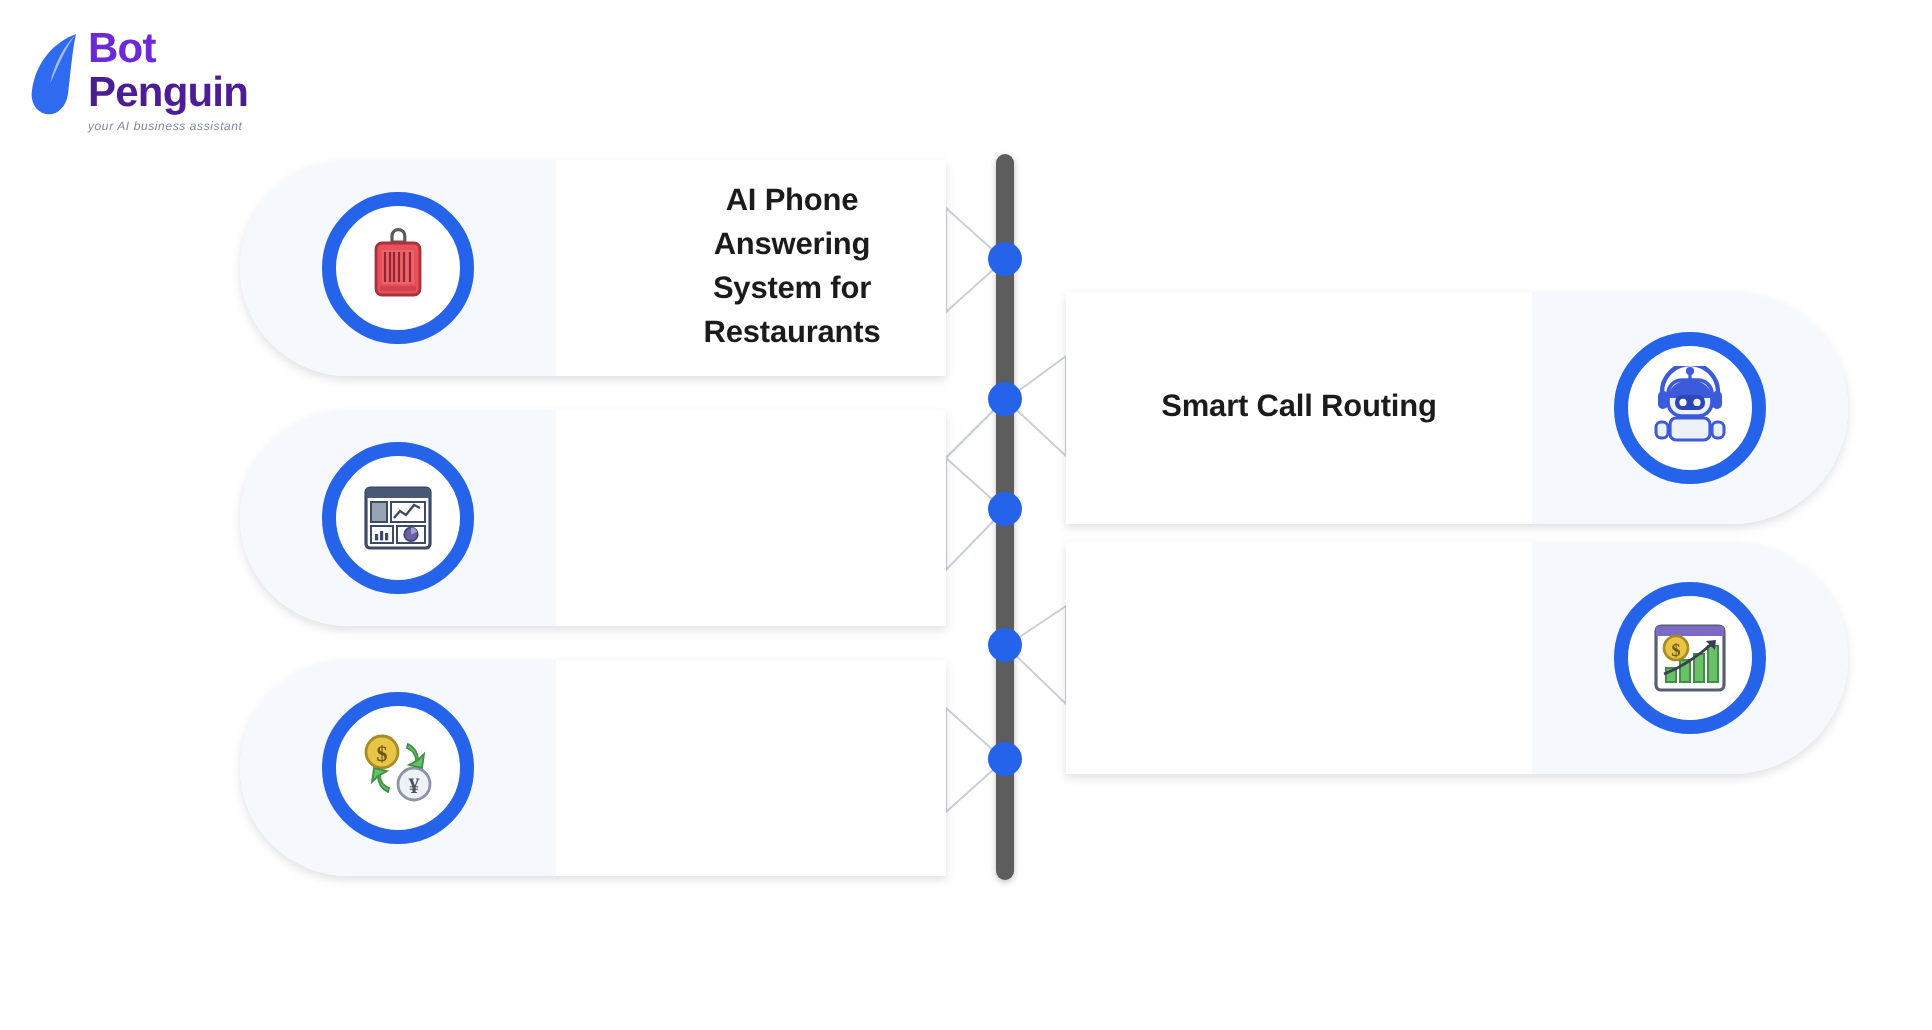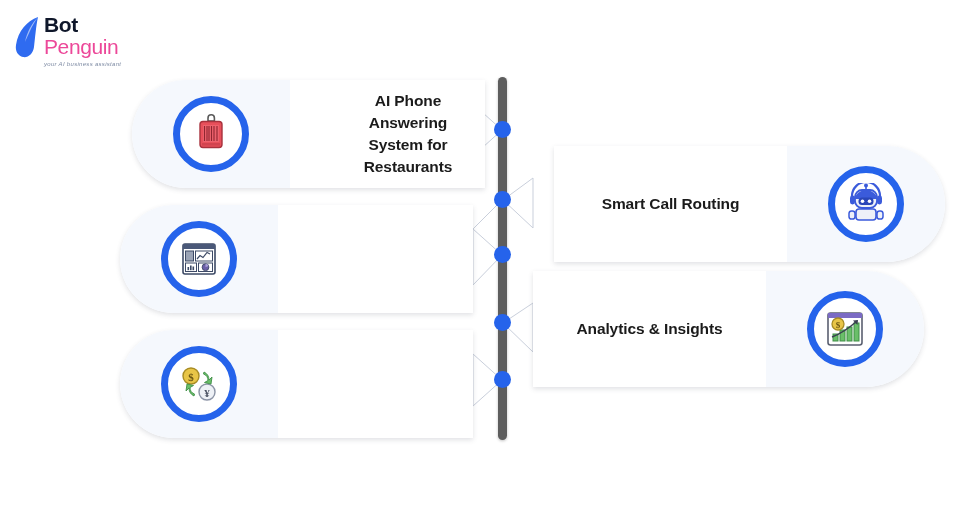--- a/index.html
+++ b/index.html
@@ -34,27 +34,27 @@
     flex: 0 0 auto;
   }
   #logo-text {
     display: flex;
     flex-direction: column;
     line-height: 1;
   }
   .logo-word-bot {
     font-size: 21px;
     font-weight: bold;
-    color: #0f172a;
+    color: #6d28d9;
     letter-spacing: -0.4px;
   }
   .logo-word-penguin {
     font-size: 21px;
-    font-weight: normal;
-    color: #ec4899;
+    font-weight: bold;
+    color: #4c1d95;
     letter-spacing: -0.4px;
     margin-top: 1px;
   }
   .logo-tagline {
     font-size: 6px;
     color: #7d8aa3;
     font-style: italic;
     margin-top: 4px;
     letter-spacing: 0.3px;
   }
@@ -150,24 +150,24 @@
   .card-title {
     font-size: 15.5px;
     font-weight: bold;
     color: #1b1b1b;
     text-align: center;
     line-height: 1.42;
     letter-spacing: -0.1px;
   }
 
   
-  #card-1 { left: 132px; top:  80px; width: 353px; height: 108px; gap: 41px; }
+  #card-1 { left: 120px; top:  80px; width: 353px; height: 108px; gap: 41px; }
   #card-2 { left: 120px; top: 205px; width: 353px; height: 108px; }
   #card-3 { left: 120px; top: 330px; width: 353px; height: 108px; }
-  #card-4 { left: 554px; top: 146px; width: 391px; height: 116px; }
+  #card-4 { left: 533px; top: 146px; width: 391px; height: 116px; }
   #card-5 { left: 533px; top: 271px; width: 391px; height: 116px; }
 </style>
 </head>
 <body>
 
 <div id="logo">
   <svg id="logo-mark" viewBox="0 0 26 42" xmlns="http://www.w3.org/2000/svg">
     <path d="M24 1 C13 5, 4 15, 2 29 C1 35, 4 40, 9 41 C14 42, 19 38, 20 31 C21 23, 22 10, 24 1 Z" fill="#2f6bf0"></path>
     <path d="M24 1 C18 7, 13 16, 11 26 C13 22, 18 9, 24 1 Z" fill="#ffffff" opacity="0.55"></path>
   </svg>
@@ -298,16 +298,13 @@
           <rect x="23" y="19" width="5" height="14"></rect>
           <rect x="30" y="15" width="5" height="18"></rect>
         </g>
         <path d="M8 29 C16 26, 24 21, 33 13" fill="none" stroke="#3a3f50" stroke-width="1.4"></path>
         <path d="M29 12.5 L34 12 L33.4 17 Z" fill="#3a3f50"></path>
         <circle cx="14" cy="16" r="6" fill="#e8c547" stroke="#a88c23" stroke-width="1.3"></circle>
         <text x="14" y="20" font-family="'Liberation Serif',serif" font-size="9" font-weight="bold" fill="#6b5612" text-anchor="middle">$</text>
       </svg>
     </div>
   </div>
-  <div class="text-pane">
-    <div class="card-title">Analytics &amp; Insights</div>
-  </div>
 </div>
 
 </body></html>

